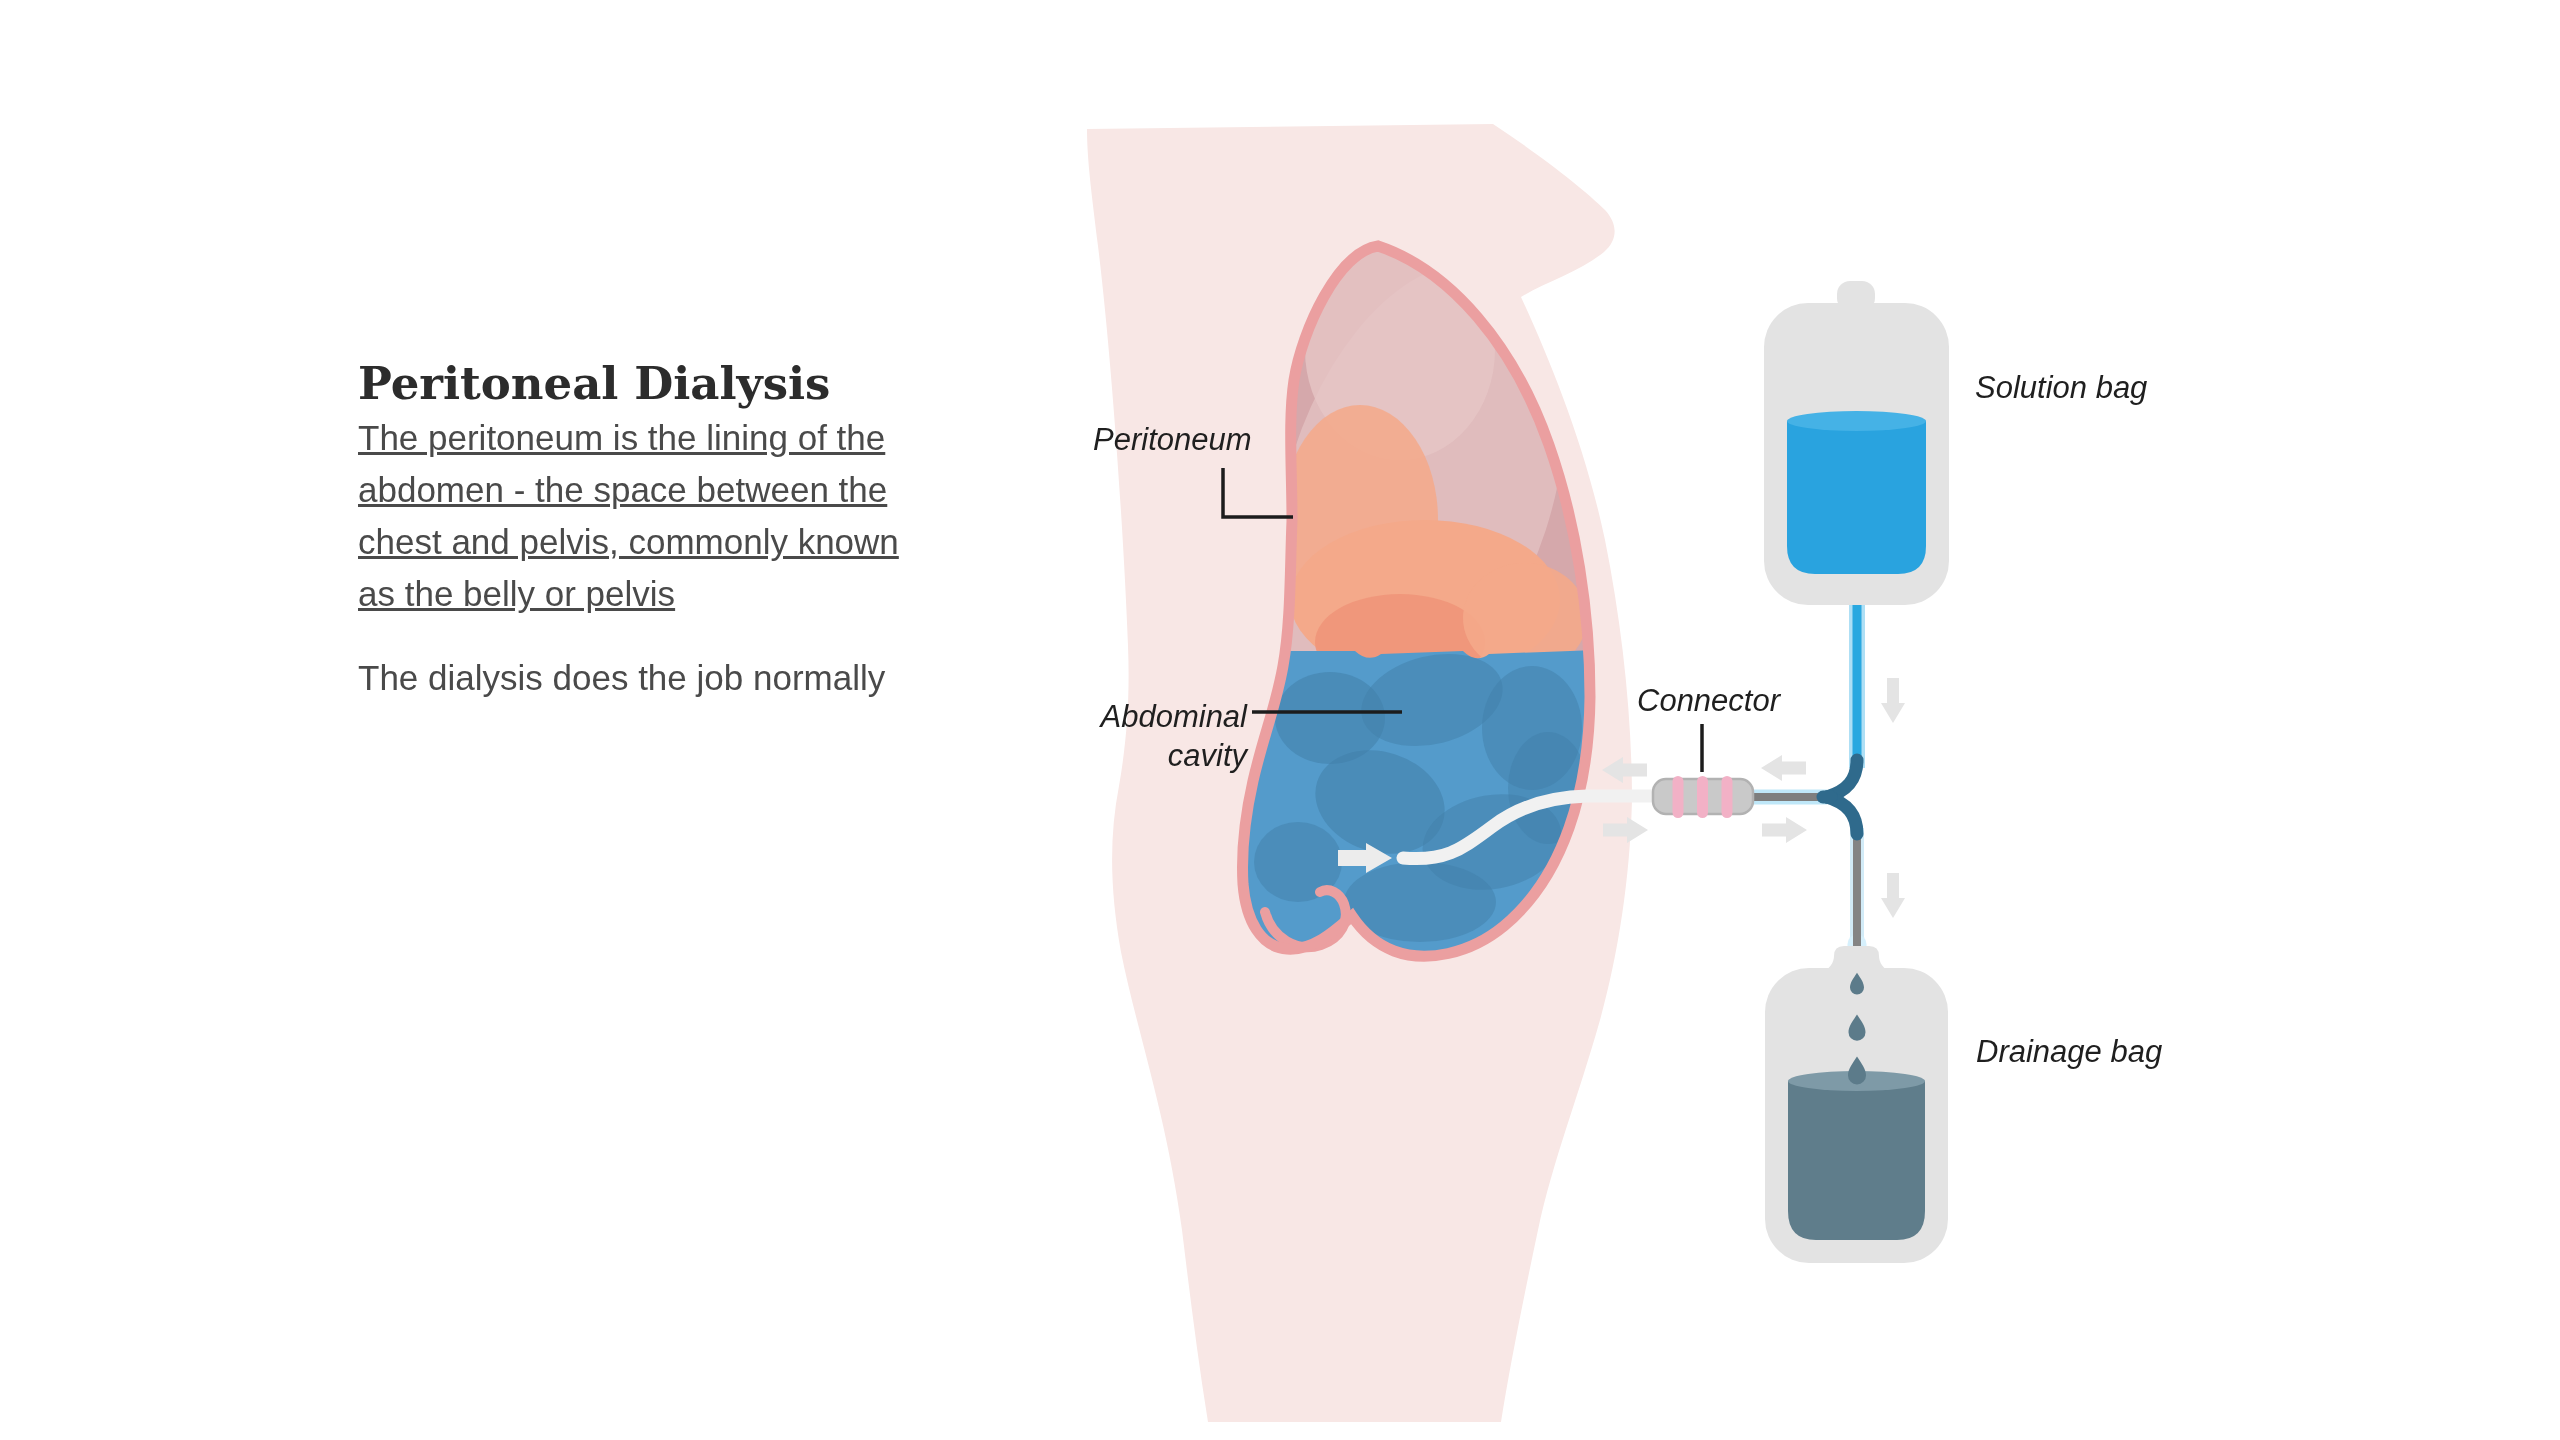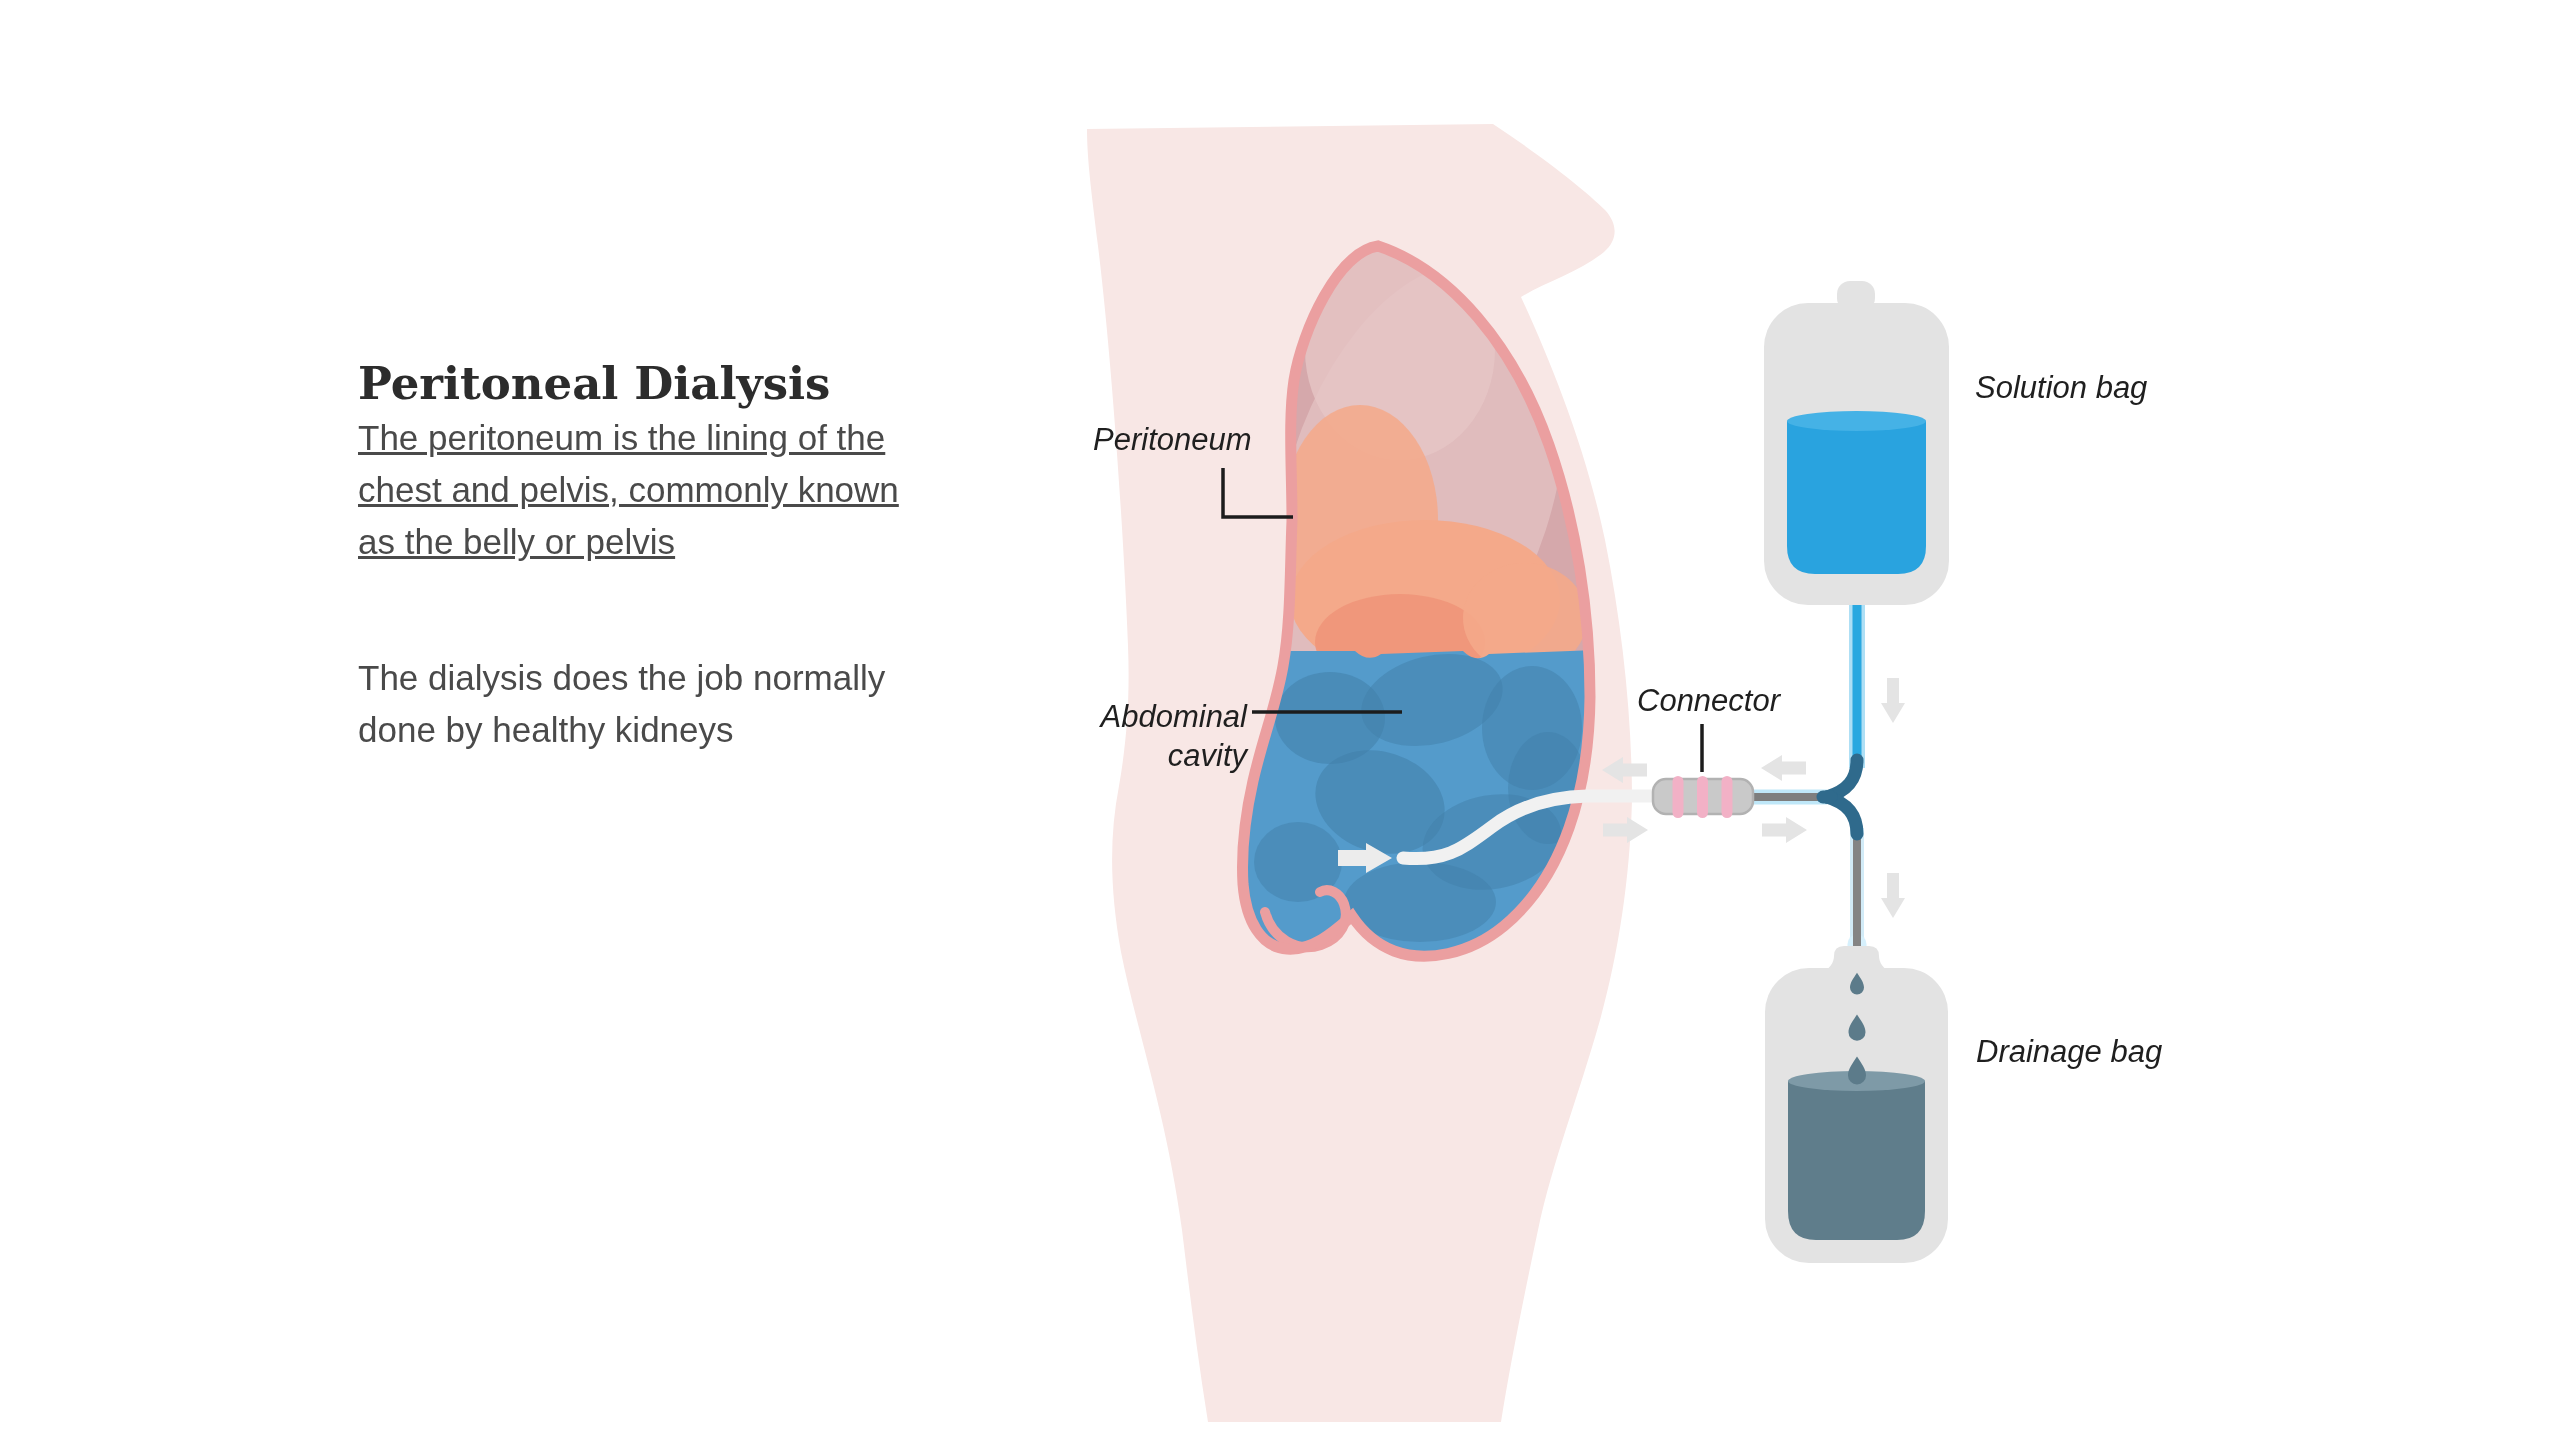--- a/index.html
+++ b/index.html
@@ -18,27 +18,27 @@
 </style>
 </head>
 <body>
 
 <div class="stage">
 
   <h1 class="title">Peritoneal Dialysis</h1>
 
   <div class="para" id="para1">
     <span class="line">The peritoneum is the lining of the</span>
+    <span class="line">abdomen - the space between the</span>
     <span class="line">chest and pelvis, commonly known</span>
     <span class="line">as the belly or pelvis</span>
   </div>
 
   <div class="para" id="para2">
     <span class="line">The dialysis does the job normally</span>
-    <span class="line">done by healthy kidneys</span>
   </div>
 
   <svg width="2560" height="1440" viewBox="0 0 2560 1440">
     <defs>
       <clipPath id="cavityClip">
         <path d="M1378,246
                  C1450,270 1514,345 1549,445
                  C1576,522 1590,612 1590,697
                  C1589,790 1564,876 1504,926
                  C1470,954 1426,963 1394,951

